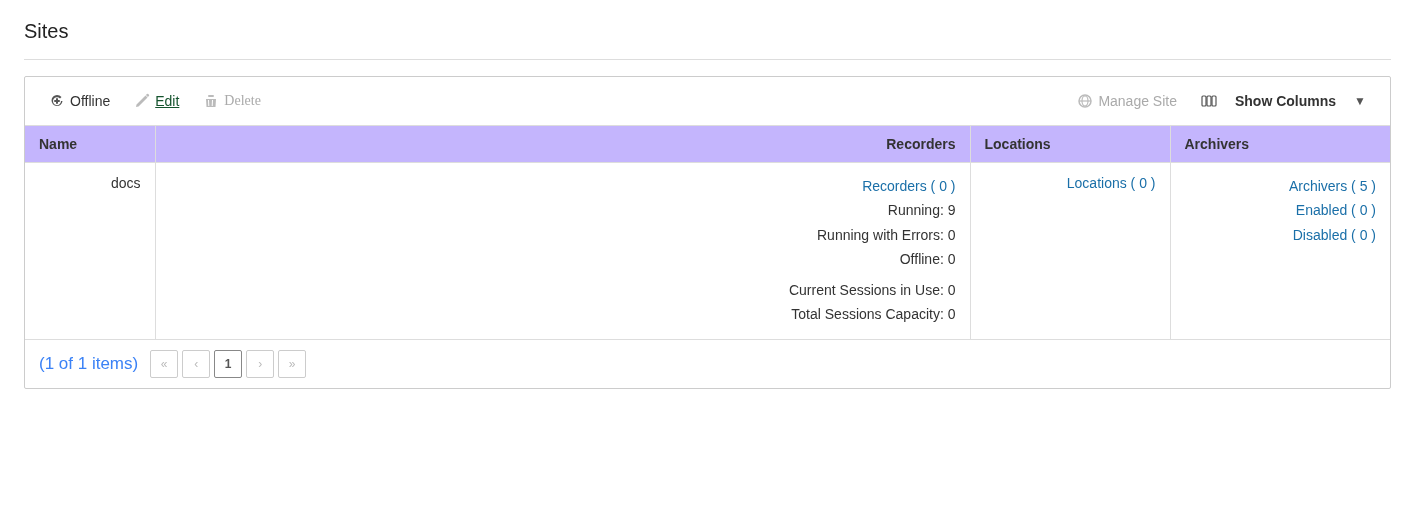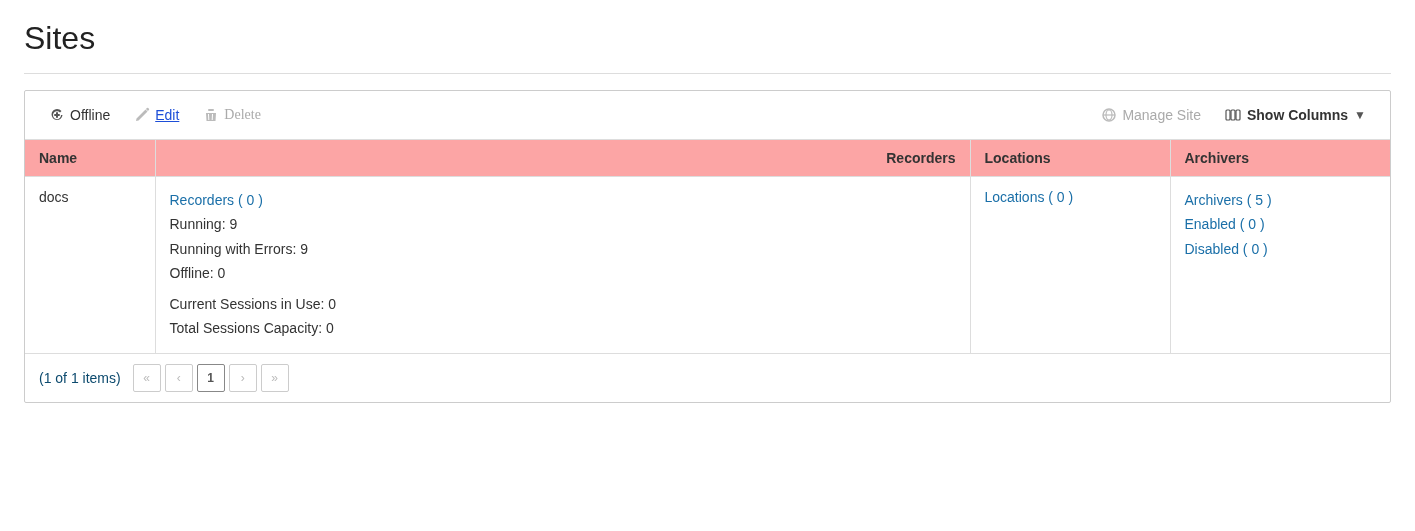--- a/index.html
+++ b/index.html
@@ -4,21 +4,21 @@
   <style>
     * { box-sizing: border-box; margin: 0; padding: 0; }
     body {
       font-family: -apple-system, BlinkMacSystemFont, "Segoe UI", Arial, sans-serif;
       font-size: 14px;
       color: #333;
       background: #fff;
       padding: 20px 24px;
     }
     h1 {
-      font-size: 32px;
+      font-size: 20px;
       font-weight: 400;
       color: #222;
       margin-bottom: 16px;
     }
     .page-divider {
       border: none;
       border-top: 1px solid #ddd;
       margin-bottom: 16px;
     }
     .panel {
@@ -51,21 +51,21 @@
     }
     .toolbar-spacer { flex: 1; }
     .toolbar-right {
       display: flex;
       align-items: flex-end;
       gap: 4px;
     }
     .show-columns-btn {
       display: flex;
       align-items: center;
-      gap: 6px;
+      gap: 18px;
       padding: 6px 10px;
       background: none;
       border: none;
       cursor: pointer;
       font-size: 14px;
       font-weight: 700;
       color: #333;
       border-radius: 2px;
     }
     .icon {
@@ -76,59 +76,60 @@
       justify-content: center;
       font-size: 14px;
       color: #555;
     }
     .icon.disabled { color: #bbb; }
     table {
       width: 100%;
       border-collapse: collapse;
     }
     thead tr {
-      background: #fca5a5;
+      background: #c4b5fd;
     }
     th {
       text-align: left;
       padding: 10px 14px;
       font-weight: 600;
       font-size: 14px;
       color: #333;
       border-bottom: 1px solid #ddd;
       border-right: 1px solid #ddd;
     }
     th:last-child { border-right: none; }
     td {
       padding: 12px 14px;
       vertical-align: top;
       border-bottom: 1px solid #ddd;
       border-right: 1px solid #ddd;
+      text-align: right;
     }
     td:last-child { border-right: none; }
     tr:last-child td { border-bottom: none; }
     .link-text {
       color: #1a6fa8;
       cursor: pointer;
     }
     .recorder-line {
       margin-bottom: 2px;
       line-height: 1.6;
     }
     .spacer-line { margin-top: 8px; }
     .pagination {
       display: flex;
       align-items: center;
       padding: 10px 14px;
       gap: 4px;
       border-top: 1px solid #ddd;
     }
     .pagination-info {
-      color: #0c4a6e;
-      font-size: 14px;
+      color: #3b82f6;
+      font-size: 17px;
       margin-right: 8px;
     }
     .pag-btn {
       width: 28px;
       height: 28px;
       display: flex;
       align-items: center;
       justify-content: center;
       border: 1px solid #ccc;
       background: #fff;
@@ -175,21 +176,21 @@
       </span>
       <span>Offline</span>
     </button>
 
     <button class="toolbar-btn disabled">
       <span class="icon disabled">
         <svg class="svg-icon" viewBox="0 0 16 16" style="color:#bbb;">
           <path d="M11.5 2.5l2 2-9 9-2.5.5.5-2.5 9-9zm1.4-1.4a1 1 0 0 1 1.4 0l.6.6a1 1 0 0 1 0 1.4l-1 1-2-2 1-1z"></path>
         </svg>
       </span>
-      <span style="color:#1d4ed8;text-decoration:underline;">Edit</span>
+      <span style="color:#14532d;text-decoration:underline;">Edit</span>
     </button>
 
     <button class="toolbar-btn disabled">
       <span class="icon disabled">
         <svg class="svg-icon" viewBox="0 0 16 16" style="color:#bbb;">
           <path d="M6 2h4a1 1 0 0 1 0 2H6a1 1 0 0 1 0-2zM2 5h12v1H3l.5 8h9l.5-8H14v-1H2V5zm3 2h1l.3 6H5.3L5 7zm4 0h1l-.3 6H8.7L9 7z"></path>
         </svg>
       </span>
       <span style="color:#aaa;font-family:Liberation Serif, serif;">Delete</span>
     </button>
@@ -232,21 +233,21 @@
       </tr>
     </thead>
     <tbody>
       <tr>
         <td>docs</td>
         <td>
           <div class="recorder-line">
             <span class="link-text">Recorders ( 0 )</span>
           </div>
           <div class="recorder-line">Running: 9</div>
-          <div class="recorder-line">Running with Errors: 9</div>
+          <div class="recorder-line">Running with Errors: 0</div>
           <div class="recorder-line">Offline: 0</div>
           <div class="recorder-line spacer-line">Current Sessions in Use: 0</div>
           <div class="recorder-line">Total Sessions Capacity: 0</div>
         </td>
         <td>
           <span class="link-text">Locations ( 0 )</span>
         </td>
         <td>
           <div class="recorder-line">
             <span class="link-text">Archivers ( 5 )</span>

